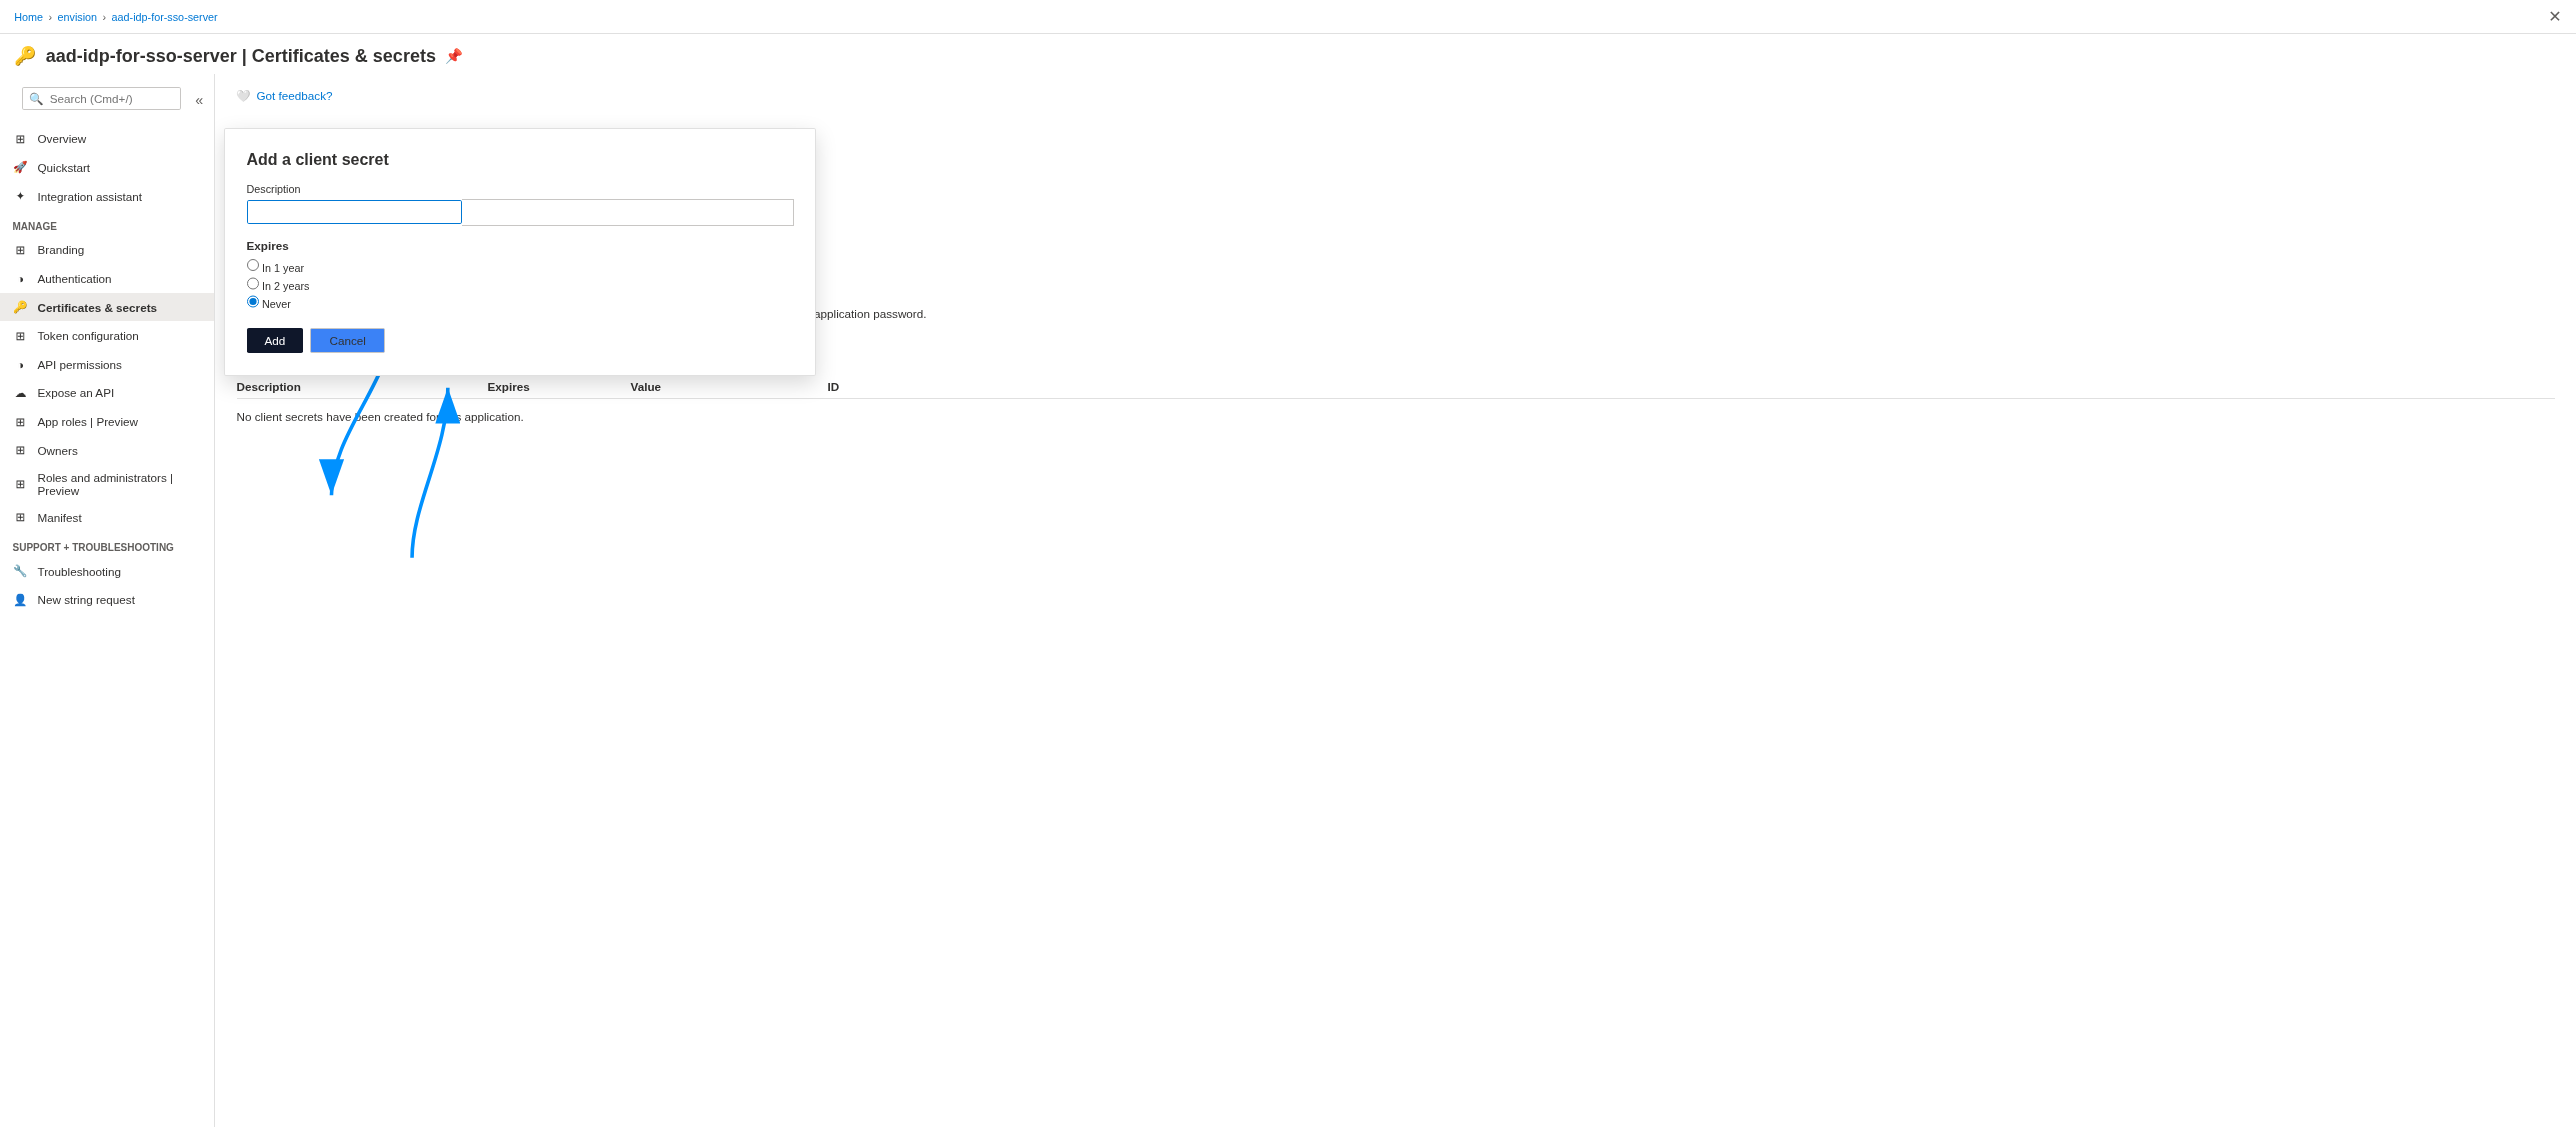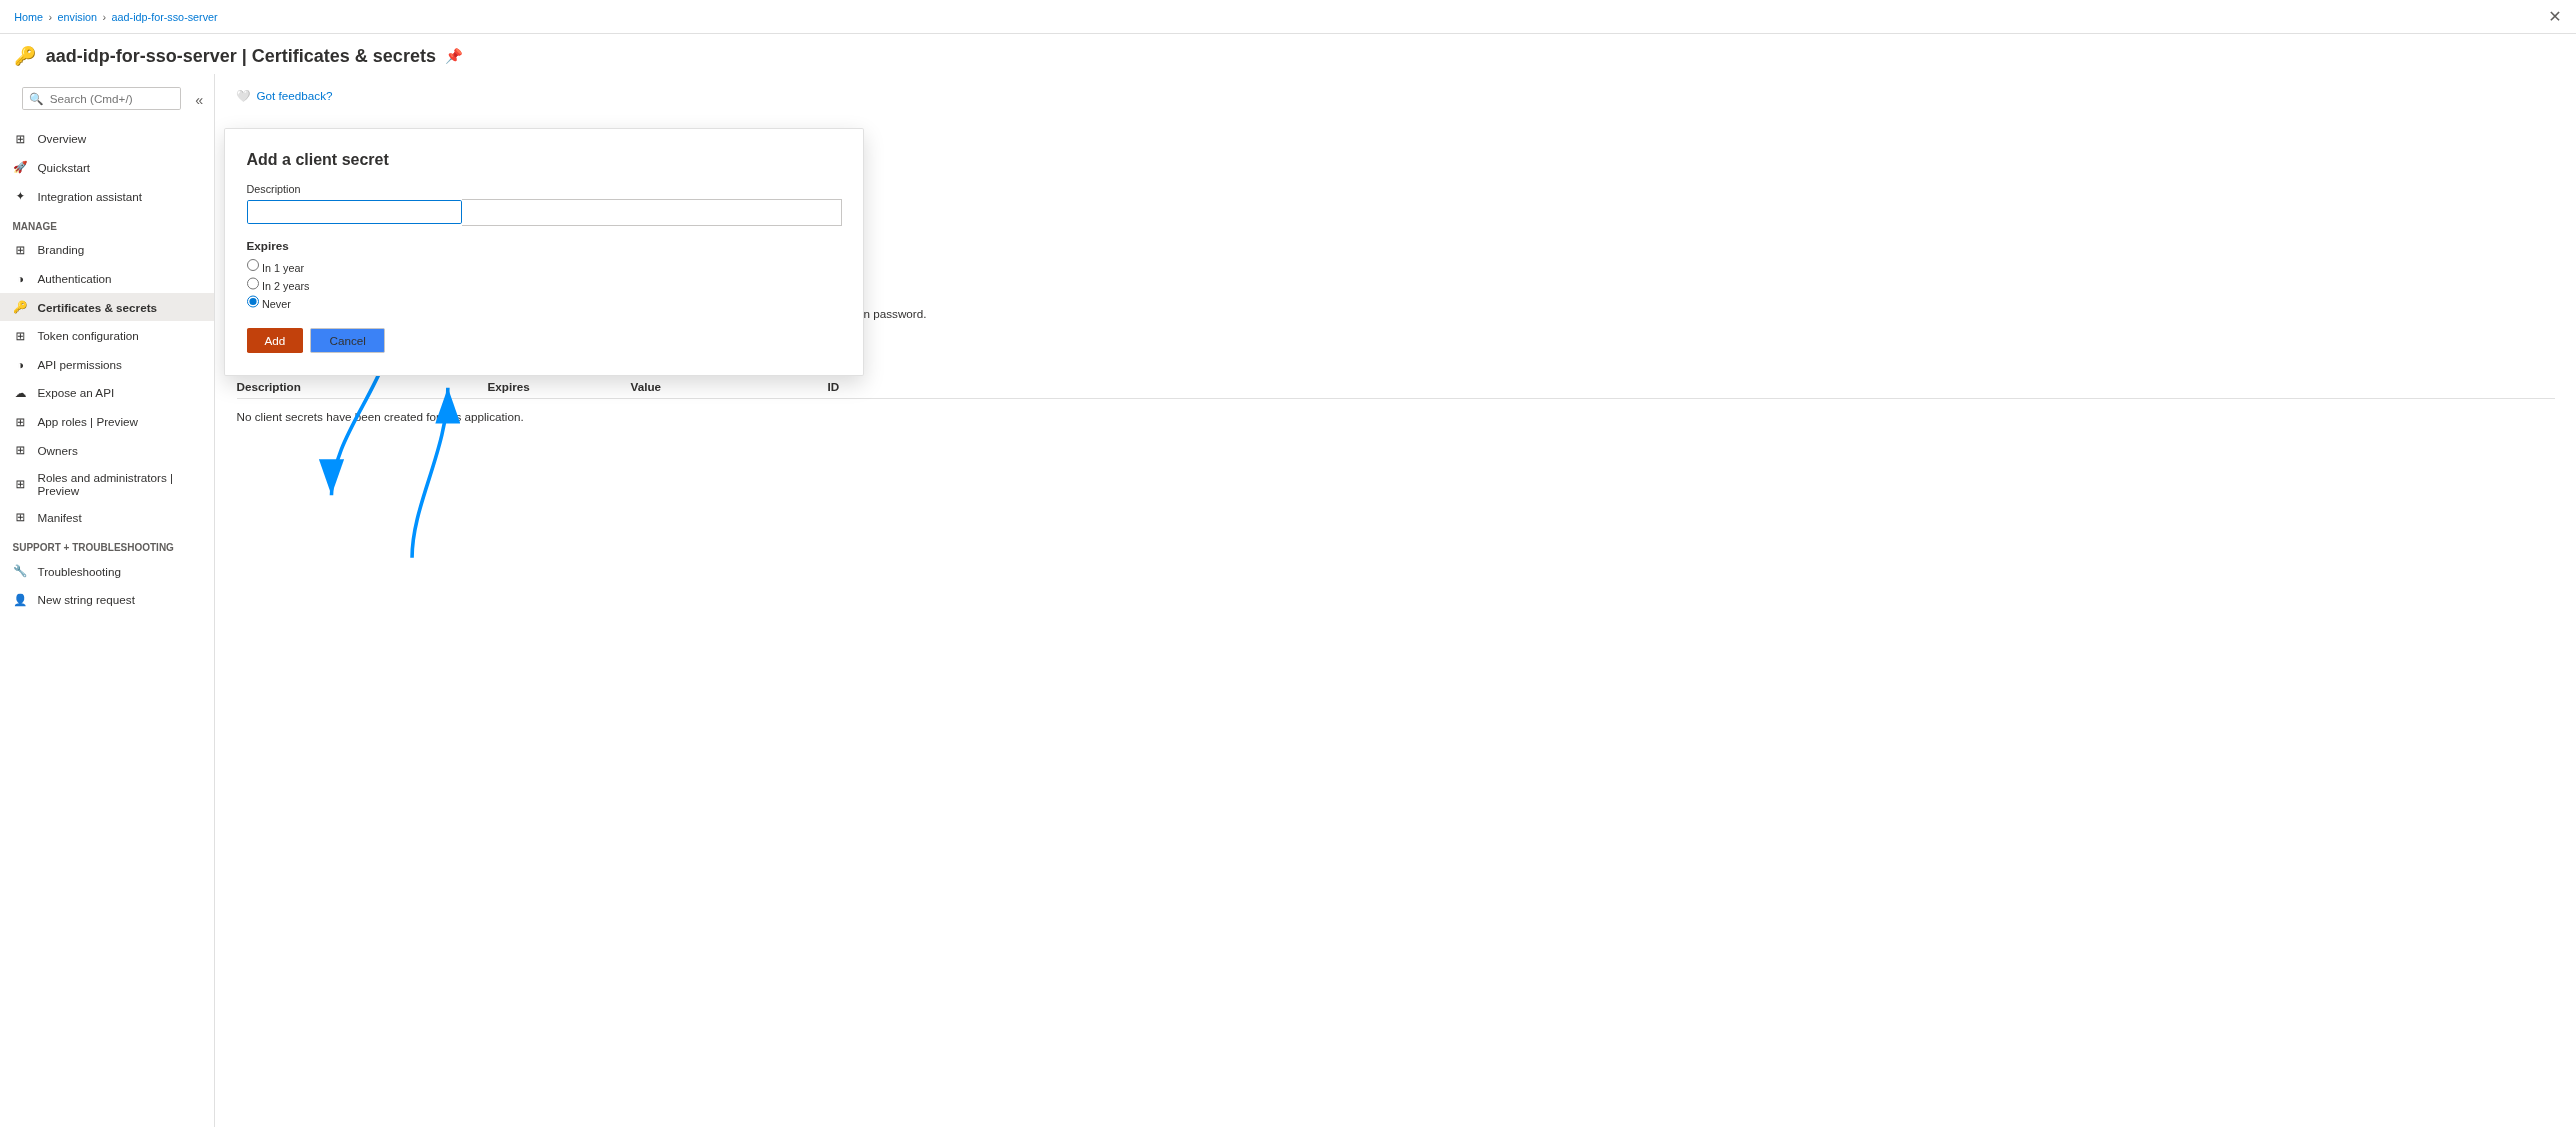--- a/index.html
+++ b/index.html
@@ -52,35 +52,35 @@
       padding: 10.8px 12.5px 3.6px 12.5px; text-transform: uppercase;
     }
 
     
     .content { flex: 1; overflow-y: auto; position: relative; padding: 14.3px 21.5px; }
 
     .feedback-link { display: flex; align-items: center; gap: 5.4px; color: #0078d4; font-size: 11.7px; margin-bottom: 14.3px; cursor: pointer; }
     .dialog {
       position: absolute; top: 54px; left: 9px; z-index: 20;
       background: #fff; border: 0.9px solid #e0e0e0; box-shadow: 0 7.2px 21.5px rgba(0,0,0,0.15);
-      padding: 21.5px; width: 640px; border-radius: 1.8px;
+      padding: 21.5px; width: 592px; border-radius: 1.8px;
     }
     .dialog h2 { font-size: 16px; font-weight: 600; margin-bottom: 14.3px; }
     .dialog label { font-size: 10.8px; color: #323130; display: block; margin-bottom: 3.6px; }
     .dialog input[type="text"] {
       width: 215px; border: 1.8px solid #0078d4; outline: none;
       padding: 4.5px 7.2px; font-size: 11.7px; border-radius: 1.8px; color: #323130;
     }
     .expires-section { margin-bottom: 18px; }
     .expires-section .expires-label { font-size: 11.7px; font-weight: 600; margin-bottom: 7.2px; }
     .radio-option { display: flex; align-items: center; gap: 7.2px; margin-bottom: 5.4px; font-size: 11.7px; cursor: pointer; }
     .radio-option input[type="radio"] { accent-color: #0078d4; width: 12.5px; height: 12.5px; }
     .dialog-actions { display: flex; gap: 7.2px; }
     .btn-add {
-      background: #c2410c; color: #fff; border: none; padding: 5.4px 18px;
+      background: #0f172a; color: #fff; border: none; padding: 5.4px 18px;
       font-size: 11.7px; border-radius: 1.8px; cursor: pointer;
     }
     .btn-cancel {
       background: #3b82f6; color: #323130; border: 0.9px solid #c8c6c4; padding: 5.4px 18px;
       font-size: 11.7px; border-radius: 1.8px; cursor: pointer;
     }
 
     
     .secrets-section { margin-top: 179px; }
     .secrets-section h2 { font-size: 16px; font-weight: 600; margin-bottom: 7.2px; }

